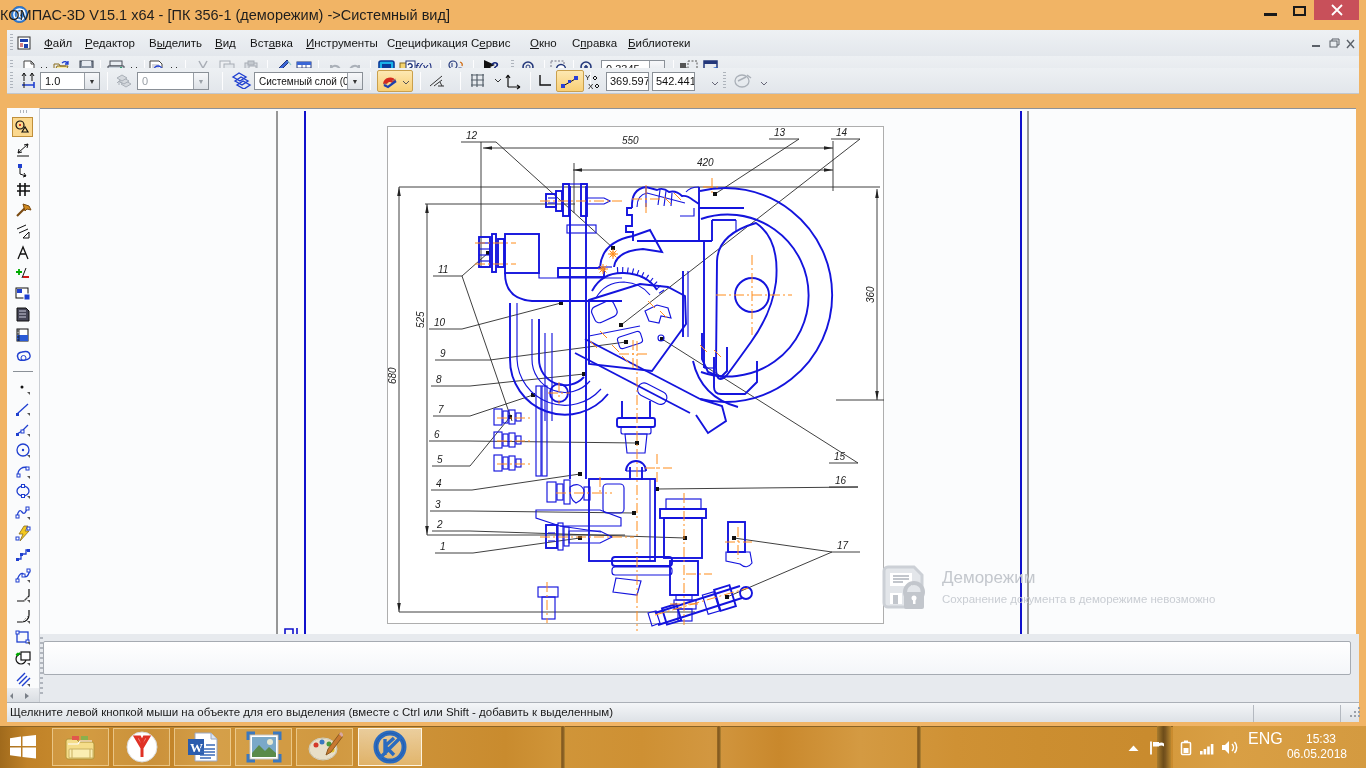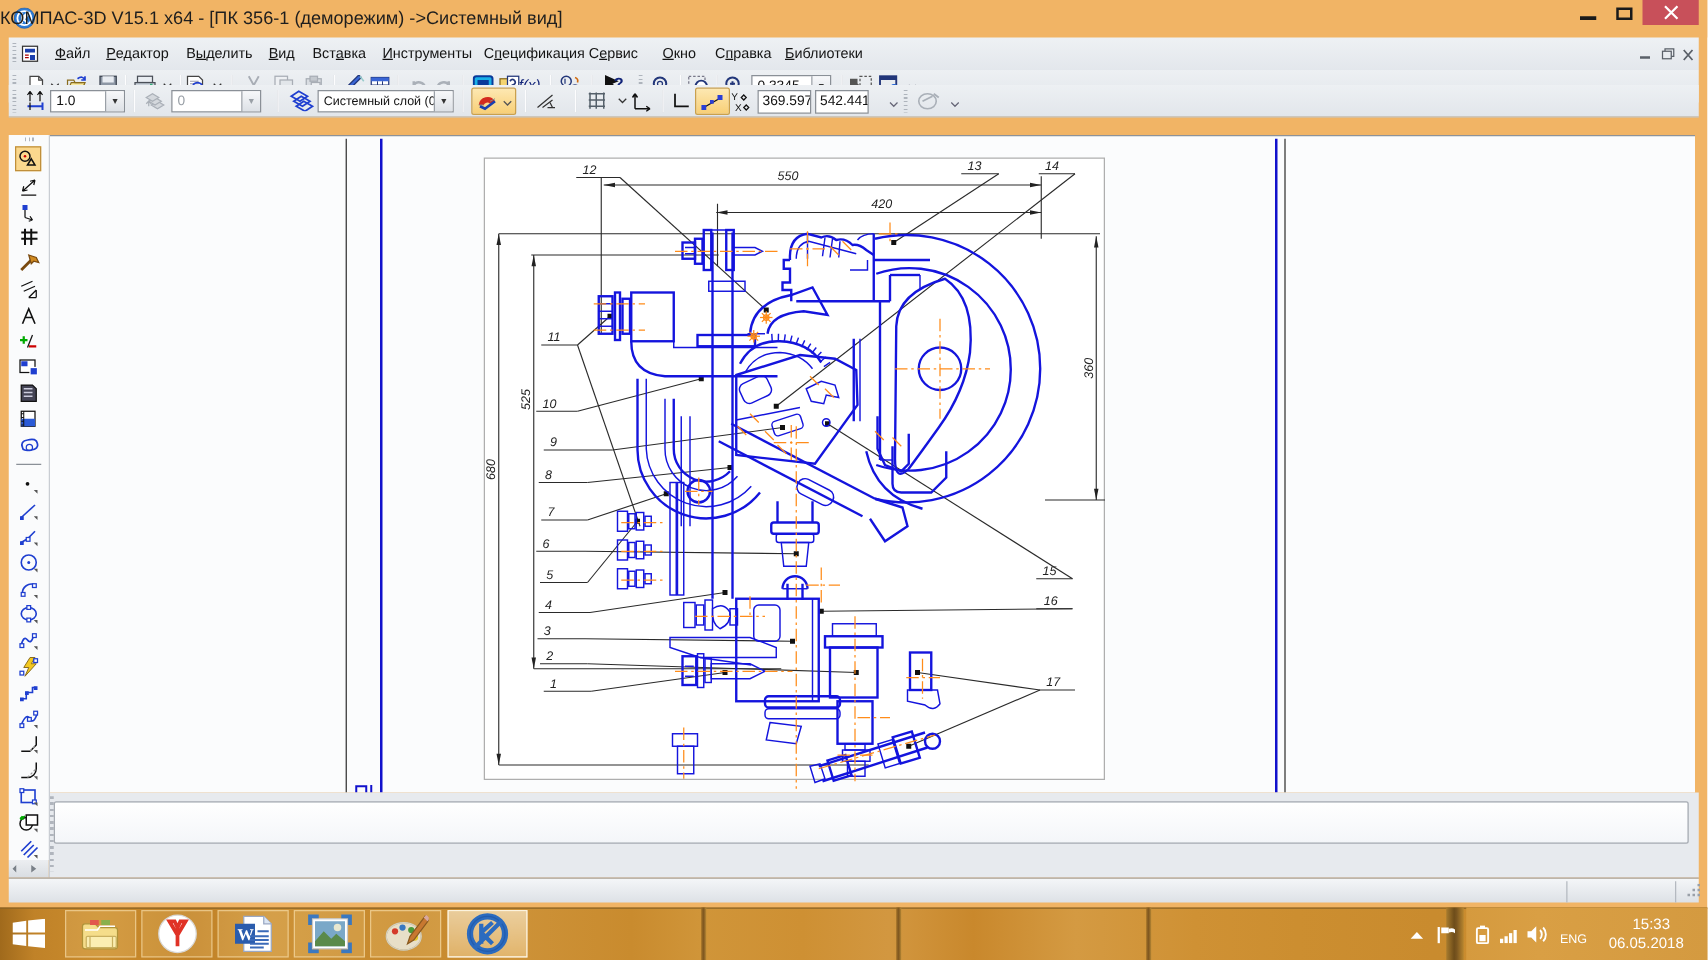--- a/index.html
+++ b/index.html
@@ -743,28 +743,48 @@
           <line x1="714" y1="349" x2="721" y2="356" class="o"></line>
           <line x1="622" y1="355" x2="629" y2="362" class="o"></line>
           <line x1="619" y1="353" x2="648" y2="353" class="o"></line>
           <line x1="633" y1="339" x2="633" y2="368" class="o"></line>
           <line x1="548" y1="392" x2="570" y2="392" class="o"></line>
           <line x1="559" y1="381" x2="559" y2="403" class="o"></line>
           <line x1="600" y1="476" x2="600" y2="492" class="o"></line>
         </g>
       </svg>
 
+<div class="abs" id="wmark" style="left:840px;top:456px;width:420px;height:60px">
+<svg width="52" height="48">
+          <g fill="none" stroke="#ccd0d6" stroke-width="3">
+            <path d="M4,6 a4,4 0 0 1 4,-4 h26 l8,8 v28 a4,4 0 0 1 -4,4 h-30 a4,4 0 0 1 -4,-4 z" fill="#e3e6ea"></path>
+          </g>
+          <rect x="10" y="8" width="22" height="13" fill="#fff"></rect>
+          <path d="M13,11 h16 M13,14 h16 M13,17 h10" stroke="#c2c6cc" stroke-width="2"></path>
+          <rect x="10" y="28" width="12" height="11" fill="#fff"></rect>
+          <rect x="13" y="30" width="5" height="9" fill="#c2c6cc"></rect>
+          <g>
+            <circle cx="34" cy="27" r="9" fill="none" stroke="#c2c6cc" stroke-width="4"></circle>
+            <rect x="24" y="27" width="20" height="17" rx="2" fill="#c2c6cc"></rect>
+            <circle cx="34" cy="33" r="2.5" fill="#fff"></circle>
+            <rect x="33" y="34" width="2.5" height="5" fill="#fff"></rect>
+          </g>
+        </svg>
+<div class="abs" style="left:62px;top:3px;font-size:17px;color:#c3c7cd">Деморежим</div>
+<div class="abs" style="left:62px;top:28px;font-size:11.5px;color:#c9cdd3">Сохранение документа в деморежиме невозможно</div>
+</div>
 </div>
 
 <div class="abs" style="left:40px;top:634px;width:1319px;height:68px;background:#e7eaee">
 <div class="abs" style="left:0;top:3px;width:3px;height:60px;background:repeating-linear-gradient(to bottom,#b0b5bd 0 2px,transparent 2px 5px)"></div>
 <div class="abs" style="left:3px;top:7px;width:1308px;height:34px;background:linear-gradient(#ffffff,#f4f6f9);border:1px solid #a6abb2;border-radius:2px"></div>
 </div>
 
 <div class="abs" style="left:7px;top:702px;width:1352px;height:20px;background:linear-gradient(#f4f6f8,#dde1e6);border-top:1px solid #abb0b7">
+<div class="abs" style="left:3px;top:3px;font-size:11.5px;color:#1a1a1a">Щелкните левой кнопкой мыши на объекте для его выделения (вместе с Ctrl или Shift - добавить к выделенным)</div>
 <div class="abs" style="left:1246px;top:2px;width:1px;height:17px;background:#b4b9c0"></div>
 <div class="abs" style="left:1333px;top:2px;width:1px;height:17px;background:#b4b9c0"></div>
 <svg class="abs" style="left:1341px;top:4px" width="14" height="14">
         <g fill="#9aa0a8">
           <rect x="10" y="0" width="2" height="2"></rect>
           <rect x="10" y="4" width="2" height="2"></rect>
           <rect x="6" y="4" width="2" height="2"></rect>
           <rect x="10" y="8" width="2" height="2"></rect>
           <rect x="6" y="8" width="2" height="2"></rect>
           <rect x="2" y="8" width="2" height="2"></rect>
@@ -861,17 +881,17 @@
           <rect x="0" y="9" width="2.6" height="3.5"></rect>
           <rect x="3.6" y="7" width="2.6" height="5.5"></rect>
           <rect x="7.2" y="4.5" width="2.6" height="8"></rect>
           <rect x="10.8" y="2" width="2.6" height="10.5"></rect>
         </g>
       </svg>
 <svg class="abs" style="left:1221px;top:14px" width="19" height="15">
         <path d="M1,5 h3 l4,-4 v13 l-4,-4 h-3 z" fill="#fff"></path>
         <path d="M11,4 a5,5 0 0 1 0,7 M13.5,2 a8,8 0 0 1 0,11" stroke="#fff" stroke-width="1.5" fill="none"></path>
       </svg>
-<div class="abs" style="left:1248px;top:20px;font-size:10px;color:#fff">ENG</div>
+<div class="abs" style="left:1248px;top:4px;font-size:16px;color:#fff">ENG</div>
 <div class="abs" style="left:1270px;top:6px;width:66px;text-align:right;font-size:12px;color:#fff">15:33</div>
       <div class="abs" style="left:1280px;top:21px;width:67px;text-align:right;font-size:12px;color:#fff">06.05.2018</div>
 </div>
 </div>
 
 </body></html>

